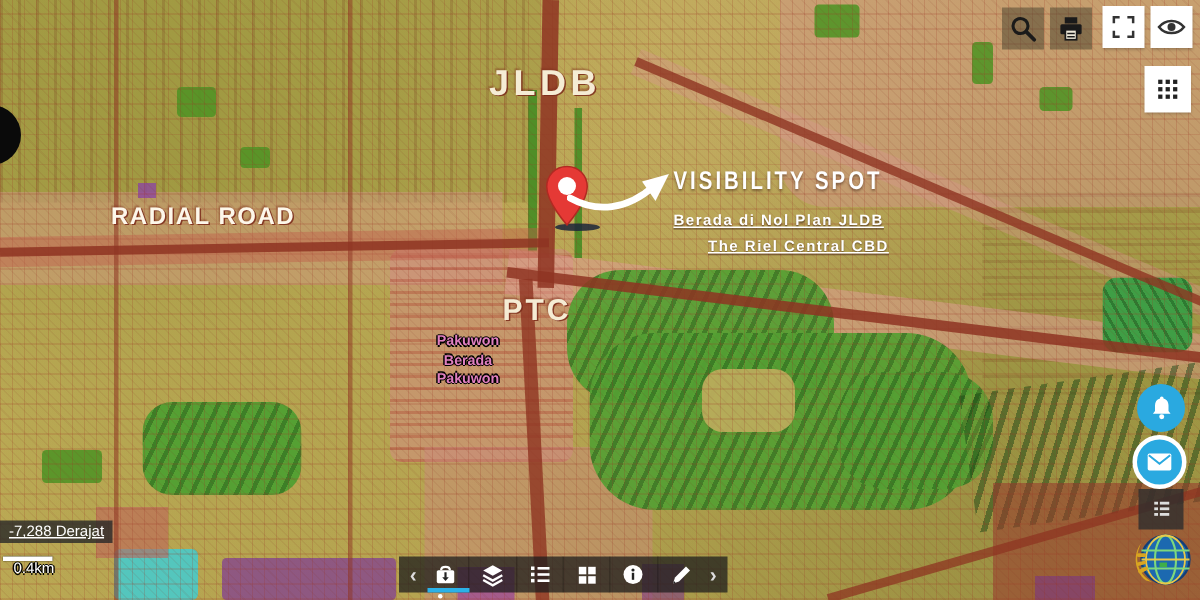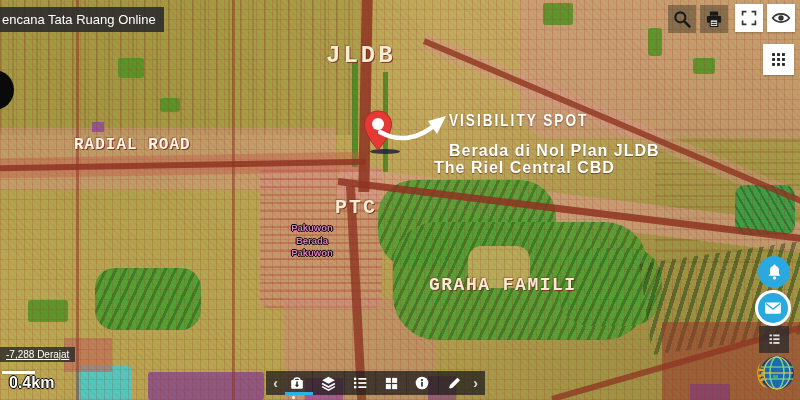--- a/index.html
+++ b/index.html
@@ -61,32 +61,32 @@
   .road-jldb-s{left:346px;top:186px;width:9px;height:216px;transform:rotate(-3deg);transform-origin:top center;opacity:.8;}
   .road-corridor{left:338px;top:178px;width:486px;height:7px;transform:rotate(7deg);transform-origin:left center;}
   .road-diag-up{left:424px;top:38px;width:436px;height:6px;transform:rotate(23deg);transform-origin:left center;opacity:.8;}
   .road-radial-band{left:0;top:155px;width:366px;height:20px;background:rgba(192,92,72,.5);transform:rotate(-1deg);}
   .road-radial{left:0;top:162px;width:366px;height:6px;transform:rotate(-1deg);}
   .road-v1{left:76px;top:0;width:3px;height:400px;opacity:.55;}
   .road-v2{left:232px;top:0;width:3px;height:400px;opacity:.5;}
   .road-br{left:552px;top:396px;width:262px;height:6px;transform:rotate(-16deg);transform-origin:left center;opacity:.75;}
   .edge-circle{left:-26px;top:70px;width:40px;height:40px;border-radius:50%;background:#0a0a0a;}
   
-  .serif-label{position:absolute;font-family:Liberation Mono, monospace;font-weight:bold;color:#f5ecd4;
+  .serif-label{position:absolute;font-family:Liberation Sans, sans-serif;font-weight:bold;color:#f5ecd4;
     text-shadow:1px 1px 0 rgba(122,42,26,.85), -1px -1px 1px rgba(122,42,26,.4);white-space:nowrap;z-index:5;}
   .lbl-jldb{left:326px;top:42px;font-size:24px;letter-spacing:3px;}
   .lbl-radial{left:74px;top:136px;font-size:16px;letter-spacing:1px;color:#fdf7ea;}
   .lbl-ptc{left:296px;top:196px;font-size:20px;letter-spacing:2px;margin-left:39px;}
   .lbl-graha{left:429px;top:275px;font-size:18px;letter-spacing:1.5px;}
   .lbl-vis-title{position:absolute;left:449px;top:111px;font-size:17px;font-weight:bold;color:#fff;
     letter-spacing:2.5px;transform:scaleX(.80);transform-origin:left;white-space:nowrap;z-index:5;
     text-shadow:0 1px 2px rgba(60,30,20,.5);}
-  .lbl-vis-sub{position:absolute;font-size:16px;font-weight:bold;color:#fff;letter-spacing:1px;
-    white-space:nowrap;z-index:5;text-shadow:0 1px 1px rgba(60,30,20,.6);}
-  .lbl-vis-1{left:449px;top:142px;} .lbl-vis-2{left:434px;top:159px;}
+  .lbl-vis-sub{position:absolute;font-size:10px;font-weight:bold;color:#fff;letter-spacing:1px;
+    white-space:nowrap;z-index:5;text-shadow:0 1px 1px rgba(60,30,20,.6);text-decoration:underline;}
+  .lbl-vis-1{left:449px;top:142px;} .lbl-vis-2{left:472px;top:159px;}
   .lbl-pakuwon{position:absolute;left:289px;top:222px;width:46px;text-align:center;font-size:9.5px;
     font-weight:bold;color:#e07fc0;line-height:12.5px;z-index:5;
     text-shadow:1px 0 0 #000,-1px 0 0 #000,0 1px 0 #000,0 -1px 0 #000;}
   .pin-base{left:370px;top:149px;width:30px;height:5px;background:rgba(28,38,58,.85);border-radius:50%;z-index:4;}
   .pin{left:363px;top:110px;z-index:6;}
   .arrow{left:378px;top:114px;z-index:6;}
   
   .title-bar{left:0;top:7px;height:25px;line-height:25px;background:rgba(47,47,47,.92);color:#fff;
     font-size:13px;padding:0 8px 0 2px;z-index:10;white-space:nowrap;}
   .sq{position:absolute;width:28px;height:28px;display:flex;align-items:center;justify-content:center;z-index:10;}
@@ -96,21 +96,21 @@
   .btn-fs{left:735px;top:4px;} .btn-eye{left:767px;top:4px;}
   .btn-grid{left:763px;top:44px;width:31px;height:31px;}
   .circle-btn{position:absolute;border-radius:50%;display:flex;align-items:center;justify-content:center;z-index:10;}
   .btn-bell{left:758px;top:256px;width:32px;height:32px;background:#2aa9e0;}
   .btn-mail{left:755px;top:290px;width:30px;height:30px;background:#2aa9e0;border:3px solid #fff;}
   .btn-legend{position:absolute;left:759px;top:326px;width:30px;height:27px;background:rgba(45,45,45,.8);
     display:flex;align-items:center;justify-content:center;z-index:10;}
   .logo{left:752px;top:351px;z-index:10;}
   .coord{left:0;top:347px;background:rgba(40,40,40,.8);color:#fff;font-size:10px;padding:2px 6px;z-index:10;text-decoration:underline;}
   .scale-line{left:2px;top:371px;width:33px;height:3px;background:#fff;box-shadow:0 0 1px #000;z-index:10;}
-  .scale-text{left:9px;top:374px;font-size:16px;font-weight:bold;color:#fff;z-index:10;
+  .scale-text{left:9px;top:374px;font-size:10px;font-weight:normal;color:#fff;z-index:10;
     text-shadow:1px 0 0 #000,-1px 0 0 #000,0 1px 0 #000,0 -1px 0 #000;}
   .toolbar{left:266px;top:371px;width:213px;height:24px;background:rgba(28,28,28,.74);display:flex;
     align-items:center;z-index:10;padding:0 3px;}
   .tb-cell{flex:1;display:flex;align-items:center;justify-content:center;height:100%;}
   .tb-cell + .tb-cell{border-left:1px solid rgba(0,0,0,.18);}
   .tb-chevron{flex:0 0 13px;color:#ddd;font-size:14px;line-height:24px;text-align:center;font-weight:bold;}
   .active-underline{left:285px;top:392px;width:28px;height:3px;background:#2bb1e8;z-index:11;}
   .page-dot{left:292px;top:396px;width:3px;height:3px;border-radius:50%;background:#fff;z-index:11;}
 </style>
 </head>
@@ -166,40 +166,38 @@
   <div class="abs edge-circle"></div>
 
   <div class="serif-label lbl-jldb">JLDB</div>
   <div class="serif-label lbl-radial">RADIAL ROAD</div>
   <div class="serif-label lbl-ptc">PTC</div>
   <div class="lbl-pakuwon">
     <div>Pakuwon</div>
     <div>Berada</div>
     <div>Pakuwon</div>
   </div>
-  <div class="serif-label lbl-graha">GRAHA FAMILI</div>
   <div class="lbl-vis-title">VISIBILITY SPOT</div>
   <div class="lbl-vis-sub lbl-vis-1">Berada di Nol Plan JLDB</div>
   <div class="lbl-vis-sub lbl-vis-2">The Riel Central CBD</div>
 
   <div class="abs pin-base"></div>
   <div class="abs pin">
     <svg width="32" height="44" viewBox="0 0 32 44">
       <path d="M15,1 C7,1 1.5,7 1.5,14.5 C1.5,25 15,40 15,40 C15,40 28.5,25 28.5,14.5 C28.5,7 23,1 15,1 Z" fill="#e53935" stroke="#b02a22" stroke-width="1"></path>
       <circle cx="15" cy="14" r="6" fill="#fff"></circle>
     </svg>
   </div>
   <div class="abs arrow">
     <svg width="70" height="30" viewBox="0 0 70 30">
       <path d="M2,18 C20,28 40,26 58,10" stroke="#fff" stroke-width="4.5" fill="none" stroke-linecap="round"></path>
       <polygon points="68,2 50,7 59,20" fill="#fff"></polygon>
     </svg>
   </div>
 
-  <div class="abs title-bar">encana Tata Ruang Online</div>
 
   <div class="sq dark btn-search">
     <svg width="20" height="20" viewBox="0 0 24 24">
       <circle cx="10" cy="10" r="6" stroke="#1a1a1a" stroke-width="2.5" fill="none"></circle>
       <line x1="14.5" y1="14.5" x2="21" y2="21" stroke="#1a1a1a" stroke-width="3" stroke-linecap="round"></line>
     </svg>
   </div>
   <div class="sq dark btn-print">
     <svg width="20" height="20" viewBox="0 0 24 24">
       <rect x="7" y="3" width="10" height="5" fill="#1a1a1a"></rect>

